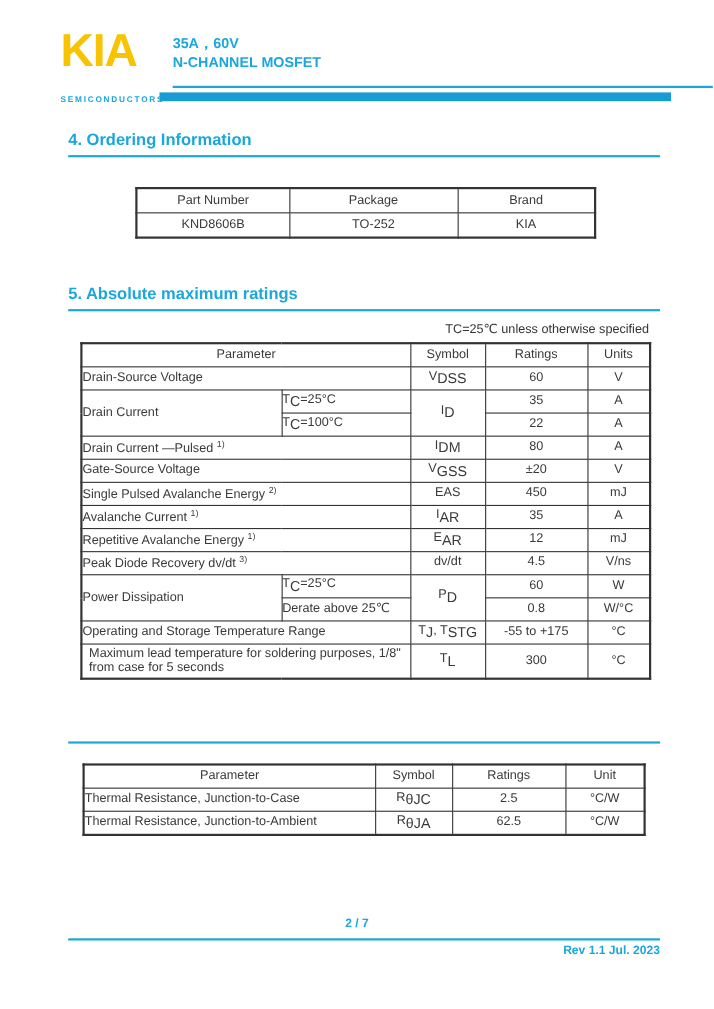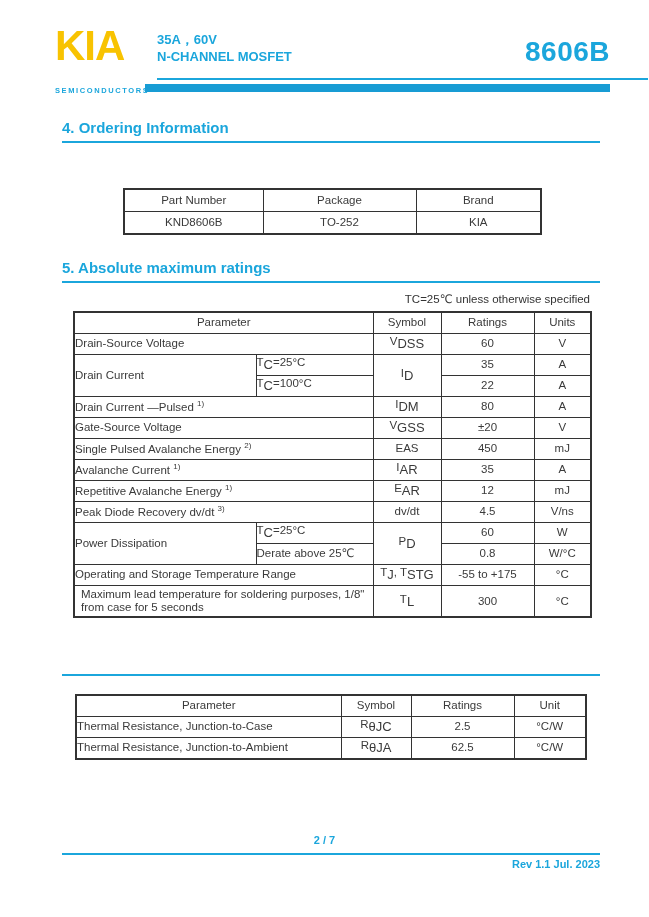--- a/index.html
+++ b/index.html
@@ -50,21 +50,21 @@
   table.tbl th,table.tbl td{
     border:1px solid #333;font-weight:400;
     height:20px;padding:0;line-height:1.15;
   }
   table.tbl{border:2px solid #333;}
   td.c,th{text-align:center;}
   td.param{text-align:left;padding:1px 6px;}
   sub{font-size:13px;}
   sup{font-size:8px;}
 
-  #ordering-tbl{left:123px;top:188px;width:417px;}
+  #ordering-tbl{left:123px;top:170px;width:417px;}
   #ordering-tbl th,#ordering-tbl td{height:21px;}
 
   #abs-note{
     position:absolute;left:73px;top:292px;width:517px;
     text-align:right;font-size:11.5px;color:#333;
   }
   #abs-tbl{left:73px;top:311px;width:517px;}
   #abs-tbl td.param2{padding:2px 6px;margin-top:44px;}
 
   #thermal-tbl{left:75px;top:694px;width:510px;}
@@ -86,21 +86,20 @@
 <div class="page">
 
   <div class="logo">
     <div class="logo-text">KIA</div>
     <div class="logo-sub">SEMICONDUCTORS</div>
   </div>
   <div class="subtitle">
     <div class="subtitle-l1">35A，60V</div>
     <div class="subtitle-l2">N-CHANNEL MOSFET</div>
   </div>
-  <div class="partno">8606B</div>
   <div class="hdr-line-thin"></div>
   <div class="hdr-line-thick"></div>
 
   <div class="sec-title" id="sec4-title">4. Ordering Information</div>
   <div class="sec-rule" id="sec4-rule"></div>
 
   <table class="tbl" id="ordering-tbl">
     <colgroup>
         <col style="width:139px">
         <col style="width:153px">

